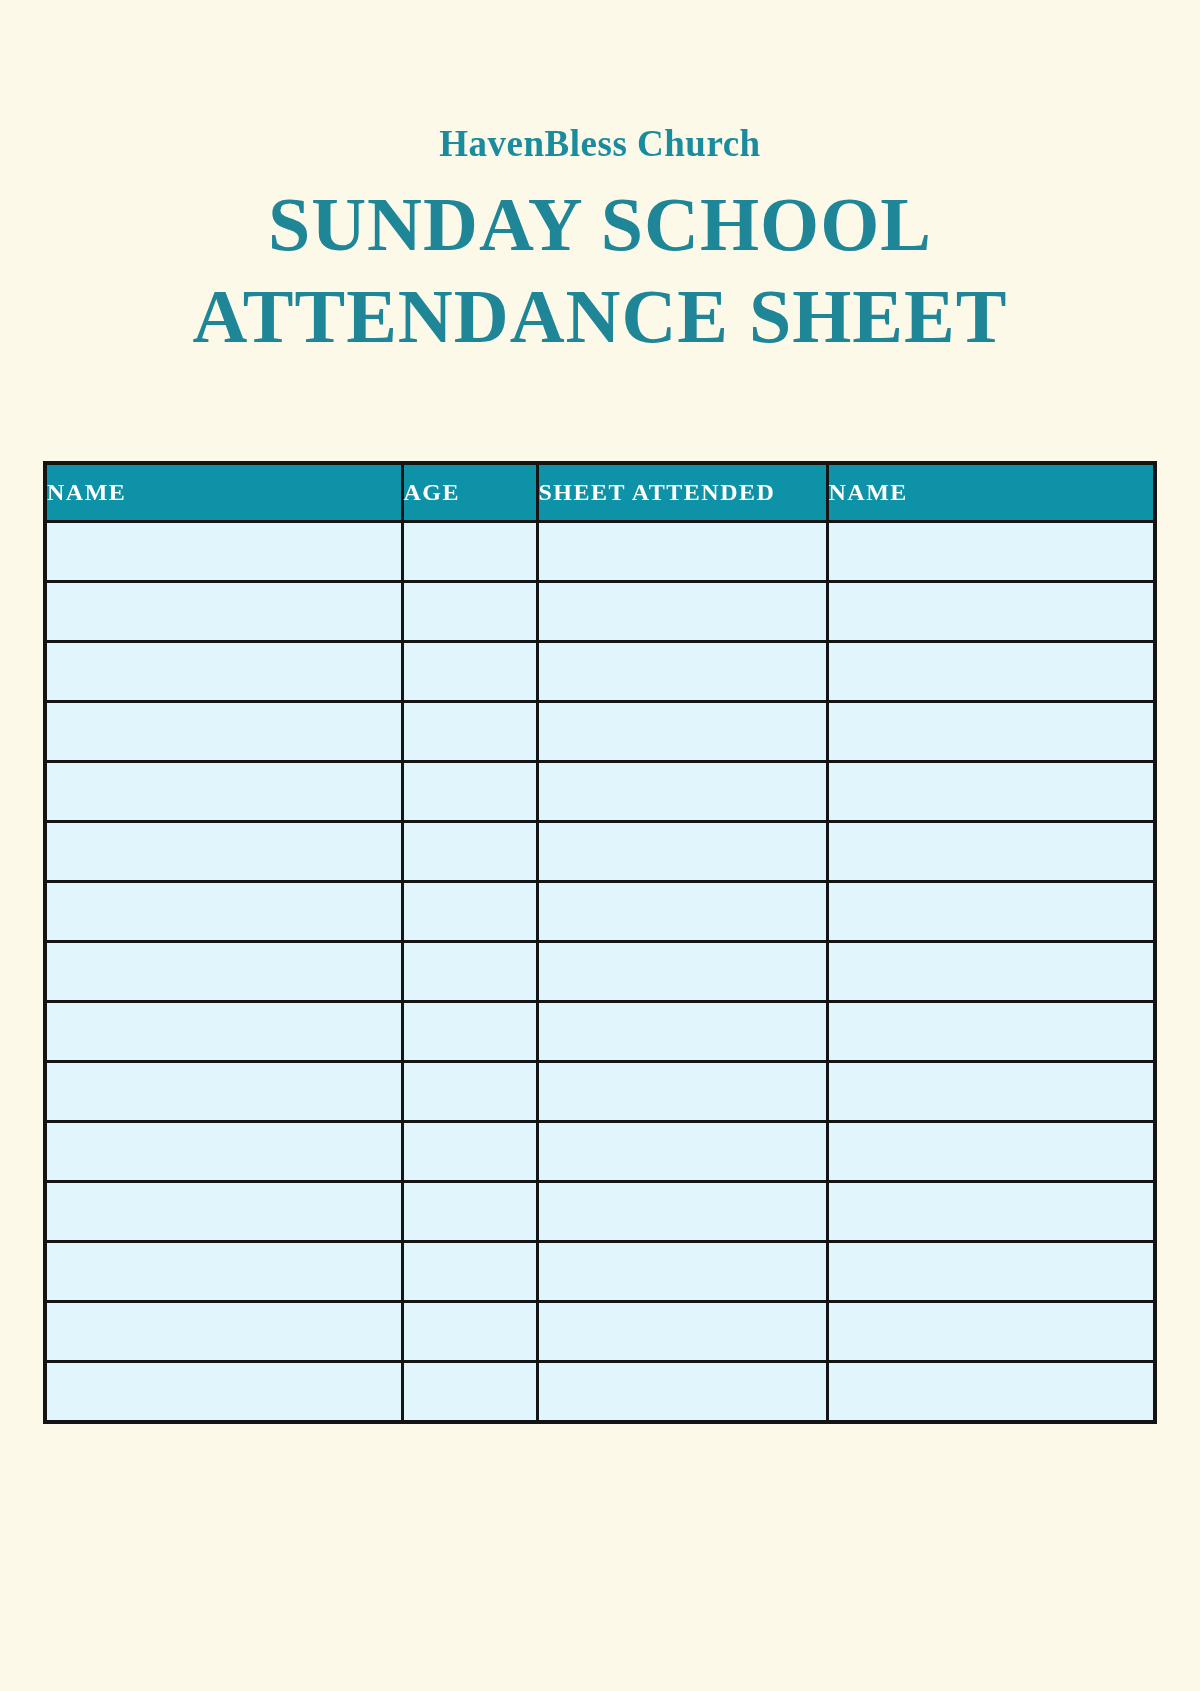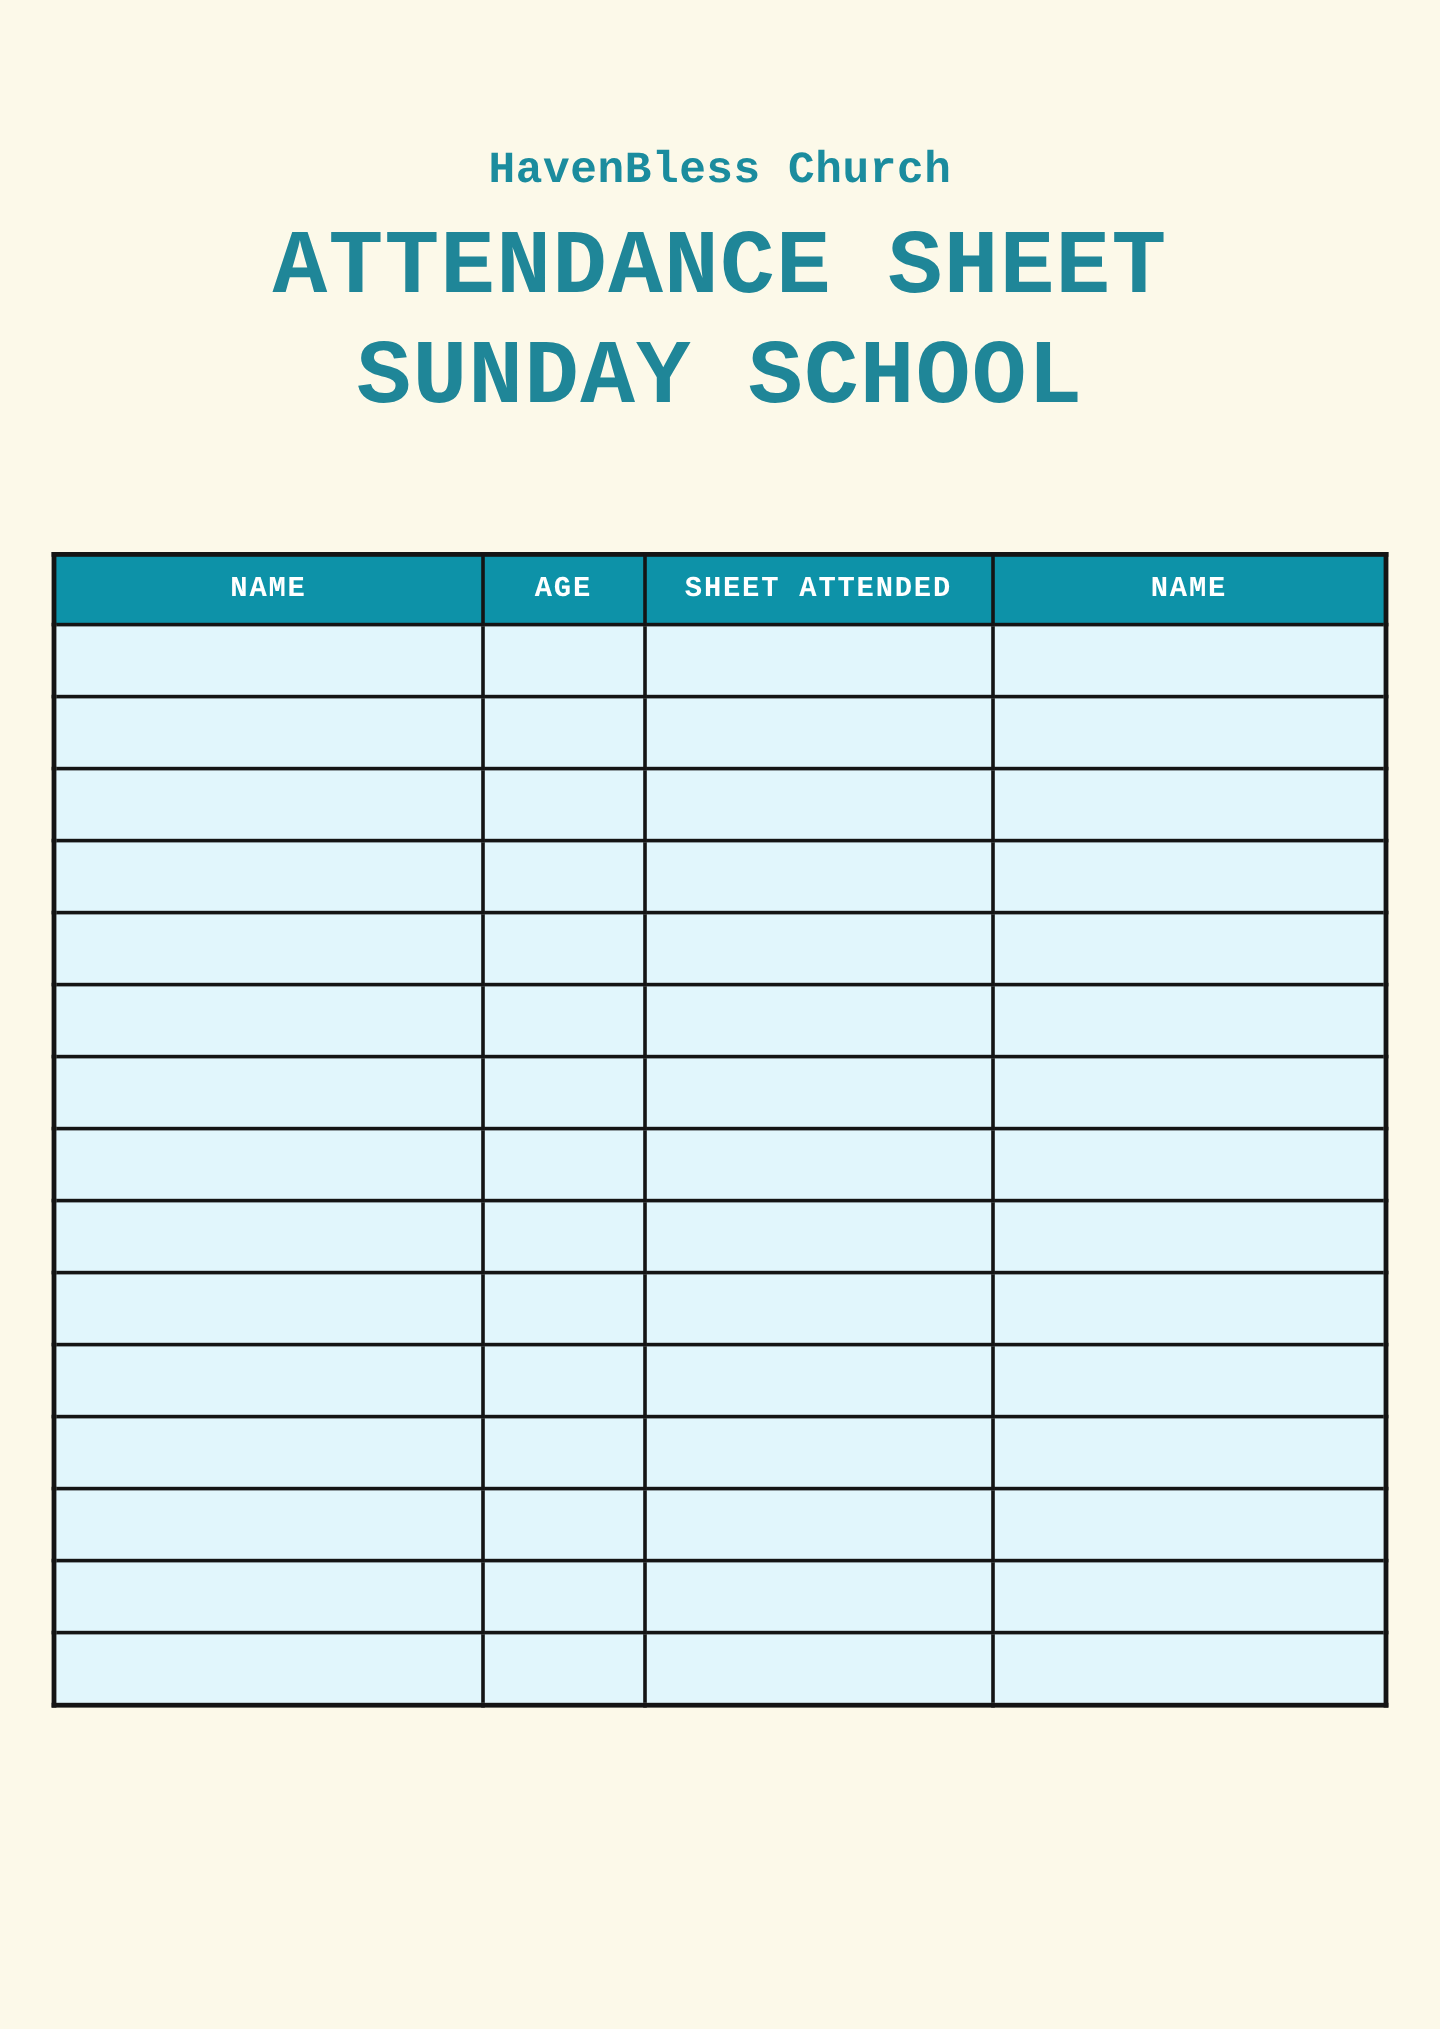--- a/index.html
+++ b/index.html
@@ -7,21 +7,21 @@
   html, body {
     background: #FCF9E9;
   }
 
   .page {
     position: relative;
     width: 1200px;
     height: 1691px;
     margin: 0 auto;
     background: #FCF9E9;
-    font-family: Liberation Mono, monospace;
+    font-family: Liberation Serif, serif;
     overflow: hidden;
   }
 
   .church-name {
     padding-top: 122px;
     text-align: center;
     font-size: 37px;
     font-weight: bold;
     letter-spacing: 0.5px;
     color: #1B8C9E;
@@ -45,21 +45,21 @@
     table-layout: fixed;
     border: 4px solid #141414;
   }
 
   table.attendance th {
     background: #0D92A8;
     color: #FFFFFF;
     font-size: 24px;
     font-weight: bold;
     letter-spacing: 1.5px;
-    text-align: center;
+    text-align: left;
     vertical-align: middle;
     height: 59px;
     border: 3px solid #141414;
   }
 
   table.attendance td {
     background: #E1F6FC;
     height: 60px;
     border: 3px solid #141414;
   }
@@ -70,22 +70,22 @@
   col.col-notes { width: 328px; }
 </style>
 </head>
 <body>
 
 <div class="page">
 
   <div class="church-name">HavenBless Church</div>
 
   <h1 class="sheet-title">
+    <span>SUNDAY SCHOOL</span>
     <span>ATTENDANCE SHEET</span>
-    <span>SUNDAY SCHOOL</span>
   </h1>
 
   <table class="attendance">
     <colgroup>
       <col class="col-name">
       <col class="col-age">
       <col class="col-date">
       <col class="col-notes">
     </colgroup>
     <thead>

